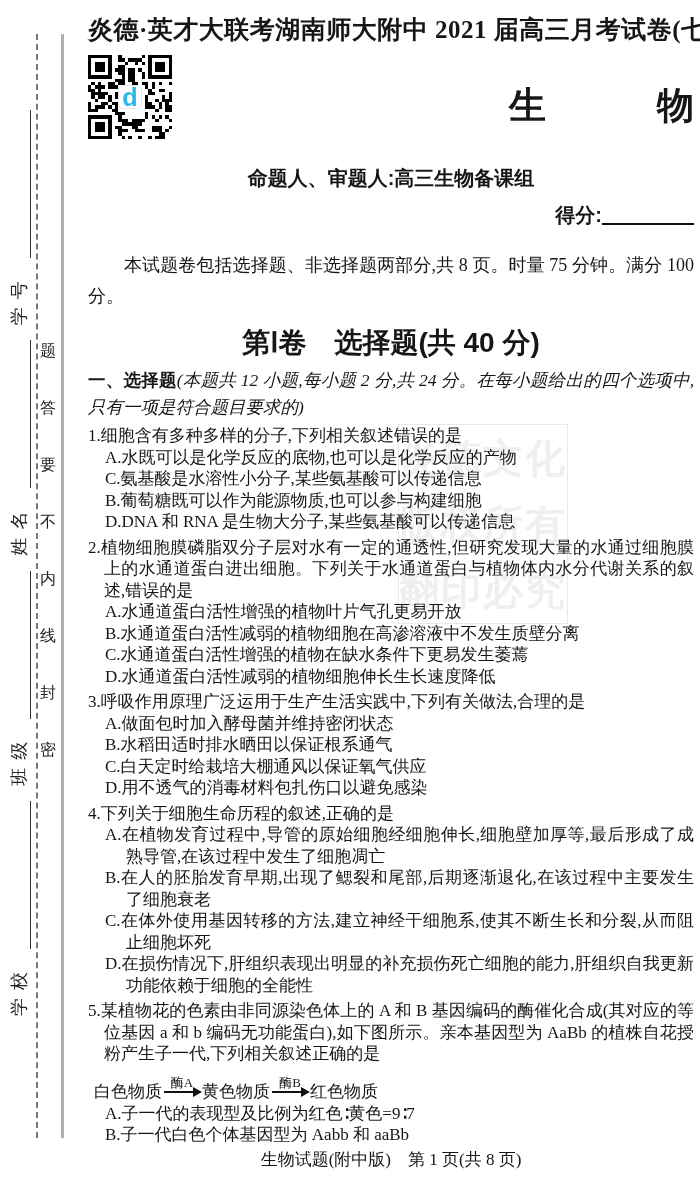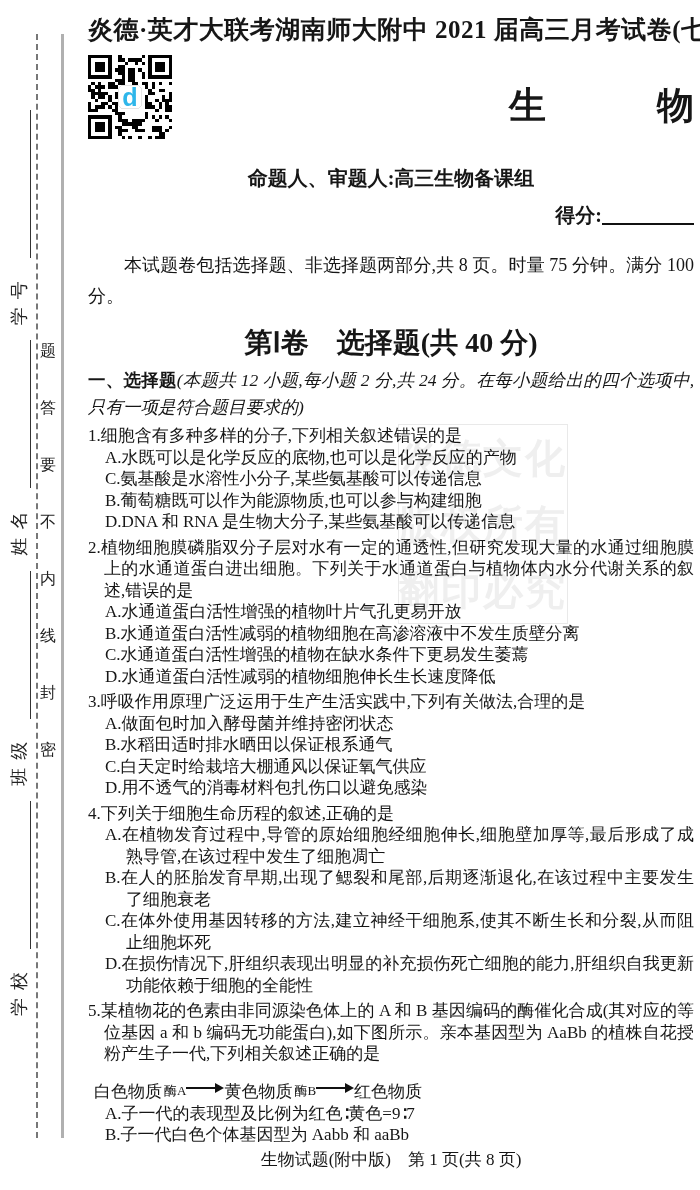--- a/index.html
+++ b/index.html
@@ -1,20 +1,20 @@
 <!DOCTYPE html>
 <html><head>
 <meta charset="utf-8">
 <style>
   html,body{margin:0;padding:0;}
   body{
     width:700px;height:1190px;position:relative;background:#fff;color:#161616;
     font-family:"Liberation Serif","DejaVu Serif",serif;overflow:hidden;
   }
-  .sans{font-family:Liberation Serif, serif;}
+  .sans{font-family:Liberation Sans, sans-serif;}
 
   
   .fields-rot{
     position:absolute;left:5px;top:1016px;width:906px;height:26px;
     transform:rotate(-90deg);transform-origin:0 0;
     display:flex;justify-content:space-between;align-items:flex-end;
     font-size:18px;color:#222;
   }
   .field-label{letter-spacing:8px;white-space:nowrap;}
   .field-blank{display:inline-block;width:148px;border-bottom:1.6px solid #333;height:18px;}
@@ -52,21 +52,21 @@
   .part1-heading{margin-top:12px;text-align:center;font-weight:bold;font-size:28px;}
   .section-intro{margin-top:5px;font-size:17.5px;line-height:27px;text-align:justify;}
   .section-label{font-weight:bold;font-style:normal;}
   .section-note{font-style:italic;}
   .questions{margin-top:3px;font-size:17px;line-height:21.5px;}
   .question{margin-top:4px;}
   .stem{padding-left:16px;text-indent:-16px;text-align:justify;}
   .opt{padding-left:38px;text-indent:-21px;text-align:justify;}
   .rxn{display:flex;align-items:flex-end;height:38px;padding-left:6px;}
   .rxn .substance{white-space:nowrap;}
-  .arrow-wrap{display:flex;align-items:center;margin:0 2px 4px 2px;}
+  .arrow-wrap{display:flex;flex-direction:column;align-items:center;margin:0 2px 4px 2px;}
   .enzyme{font-size:13px;line-height:13px;margin-bottom:2px;}
   .arr{position:relative;width:36px;height:2px;background:#111;margin-bottom:6px;}
   .arr::after{
     content:'';position:absolute;right:-2px;top:-4px;width:0;height:0;
     border-left:9px solid #111;border-top:5px solid transparent;border-bottom:5px solid transparent;
   }
   .page-footer{
     position:absolute;left:88px;top:1148px;width:606px;text-align:center;font-size:17px;z-index:1;
   }
 </style>

